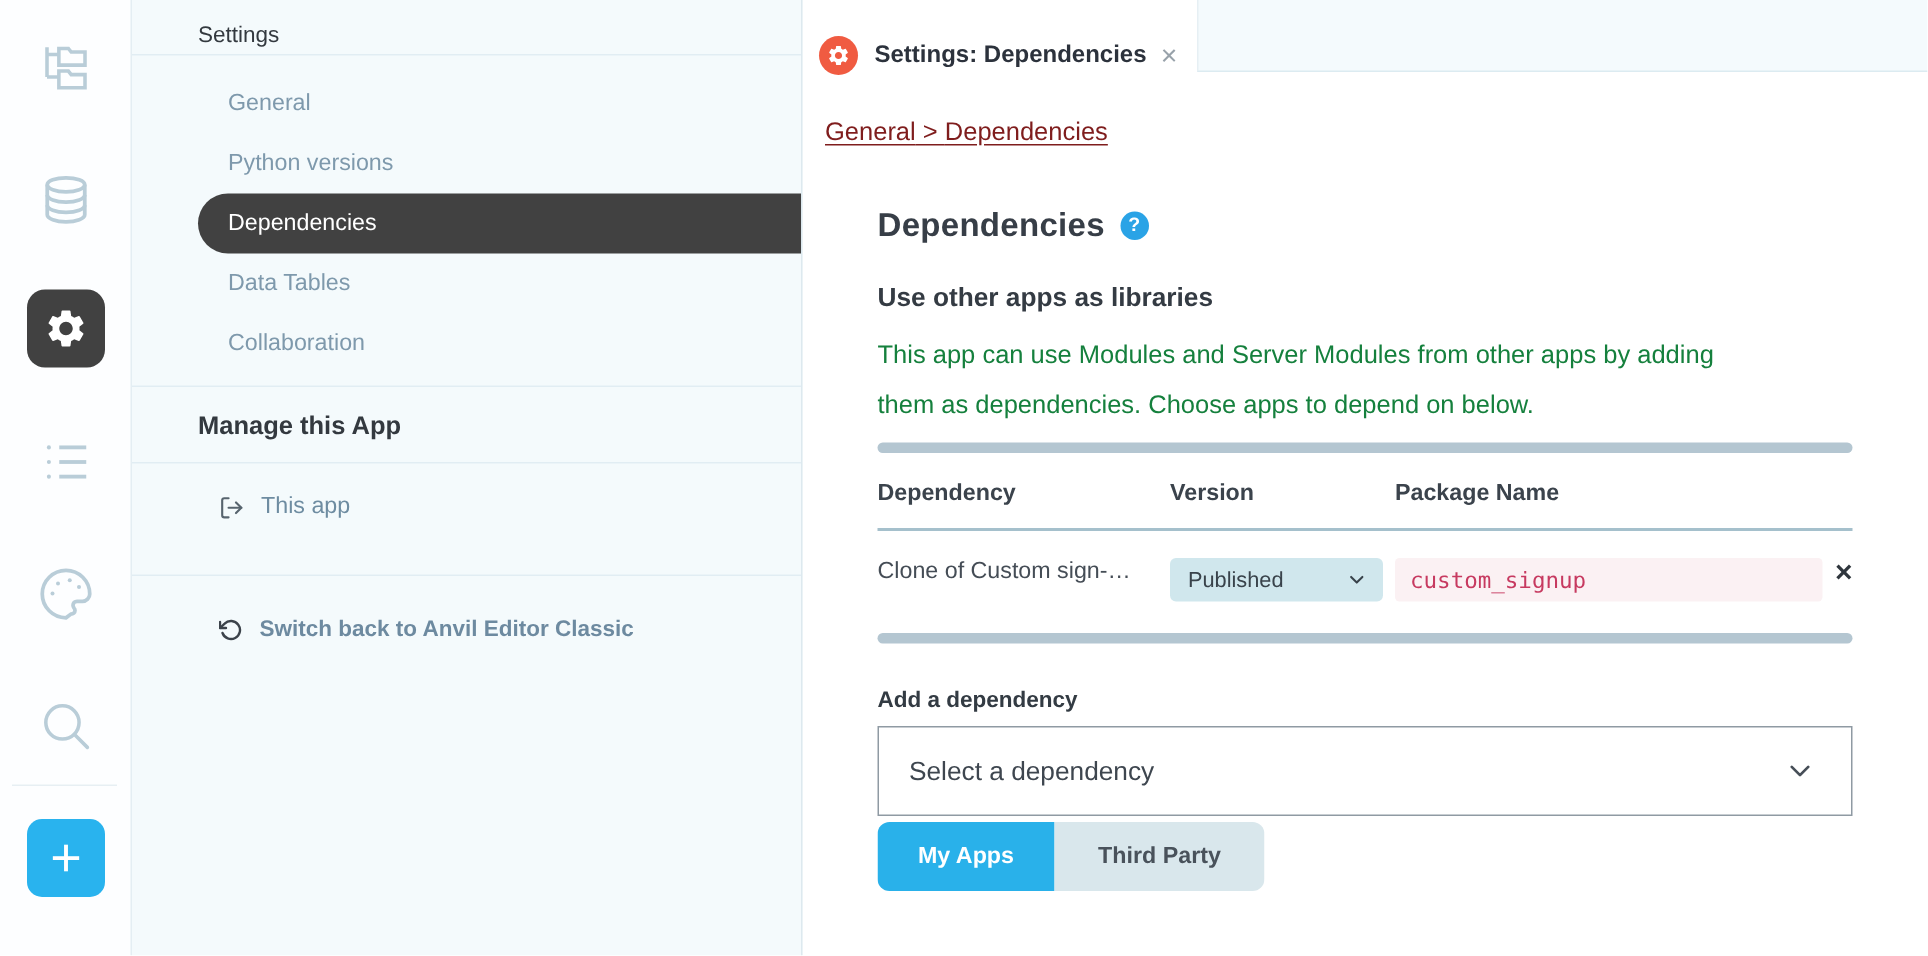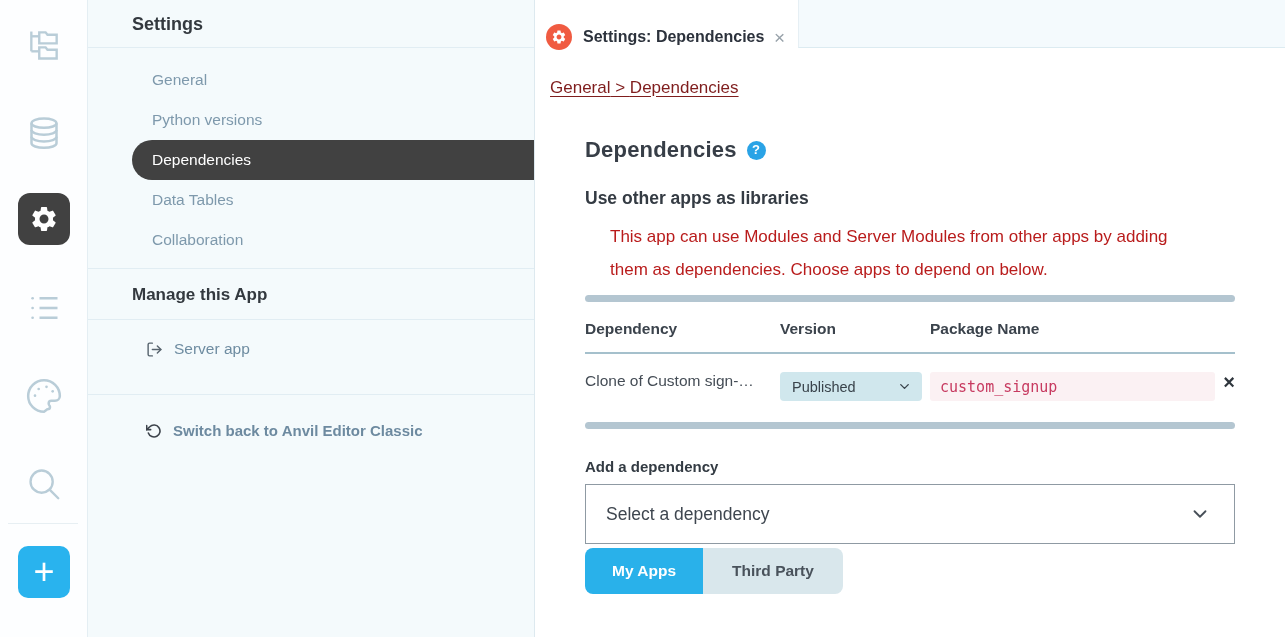--- a/index.html
+++ b/index.html
@@ -16,22 +16,22 @@
                  justify-content:center; cursor:pointer; }
   .ib-divider { position:absolute; left:8px; right:9px; top:523px; border-top:1px solid #e7eff3; }
   .ib-plus { position:absolute; left:18px; top:546px; width:52px; height:52px;
              background:#29b3ee; border-radius:10px; color:#fff; display:flex;
              align-items:center; justify-content:center; font-size:36px; font-weight:400;
              cursor:pointer; line-height:1; }
 
   
   .settings-panel { position:absolute; left:88px; top:0; width:447px; height:637px;
                     background:#f4fafc; border-right:1px solid #dde9ef; z-index:2; }
-  .sp-header { height:48px; line-height:48px; padding-left:44px; font-size:18px;
-               font-weight:700; color:#33393f; border-bottom:1px solid #e1edf3; }
+  .sp-header { height:37px; line-height:48px; padding-left:44px; font-size:15px;
+               font-weight:400; color:#33393f; border-bottom:1px solid #e1edf3; }
   .sp-items { padding:12px 0 8px 0; border-bottom:1px solid #e1edf3; }
   .sp-item { height:40px; line-height:40px; padding-left:64px; font-size:15.5px;
              color:#7e99ac; cursor:pointer; white-space:nowrap; }
   .sp-item.selected { background:#414141; color:#ffffff; margin-left:44px; padding-left:20px;
                       border-radius:20px 0 0 20px; font-weight:500; }
   .sp-manage-header { height:51px; line-height:51px; padding-left:44px; font-size:17px;
                       font-weight:700; color:#33393f; border-bottom:1px solid #e1edf3; }
   .sp-manage { padding:9px 0 25px 0; border-bottom:1px solid #e1edf3; }
   .sp-link { height:40px; display:flex; align-items:center; padding-left:58px; gap:11px;
              font-size:15.5px; color:#6e8ca1; cursor:pointer; }
@@ -54,21 +54,21 @@
   .breadcrumb { margin:30px 0 0 15px; font-size:17px; color:#7f1d1d;
                 text-decoration:underline; text-underline-offset:3px; width:max-content; cursor:pointer; }
 
   .col { margin-left:50px; width:650px; }
   .page-heading { margin-top:39px; display:flex; align-items:center; gap:10px; }
   .page-heading .h1 { font-size:22px; font-weight:700; color:#373e47; letter-spacing:.2px; }
   .help-badge { width:19px; height:19px; border-radius:50%; background:#2aa3e6; color:#fff;
                 font-size:13px; font-weight:700; display:flex; align-items:center;
                 justify-content:center; cursor:pointer; padding-bottom:1px; }
   .subheading { margin-top:25px; font-size:17.5px; font-weight:700; color:#343b43; }
-  .description { margin-top:11px; font-size:17px; color:#b91c1c; line-height:33px; max-width:600px;margin-left:25px; }
+  .description { margin-top:11px; font-size:17px; color:#15803d; line-height:33px; max-width:600px; }
   .thick-bar { height:7px; background:#b4c6d1; border-radius:4px; margin-top:9px; }
   .thick-bar.second { margin-top:20px; }
 
   .dep-header { display:flex; margin-top:18px; font-size:15.5px; font-weight:700; color:#3b434c; }
   .dep-col-name { width:195px; flex:none; }
   .dep-col-version { width:150px; flex:none; }
   .dep-col-pkg { flex:1; }
   .dep-header-line { height:2px; background:#a5c0cc; margin-top:14px; }
 
   .dep-row { display:flex; align-items:flex-start; margin-top:18px; height:30px; }
@@ -171,21 +171,21 @@
 
     <div class="sp-manage">
       <div class="sp-link">
         <span class="lk-icon">
           <svg width="17" height="17" viewBox="0 0 24 24" fill="none" stroke="#57646e" stroke-width="2" stroke-linecap="round" stroke-linejoin="round">
             <path d="M9 21H5a2 2 0 0 1-2-2V5a2 2 0 0 1 2-2h4"></path>
             <polyline points="16 17 21 12 16 7"></polyline>
               <line x1="21" y1="12" x2="9" y2="12"></line>
           </svg>
         </span>
-        <span>Server app</span>
+        <span>This app</span>
       </div>
     </div>
 
     <div class="sp-switch">
       <span class="lk-icon">
         <svg width="16" height="16" viewBox="0 0 24 24" fill="none" stroke="#3c434b" stroke-width="2.4" stroke-linecap="round" stroke-linejoin="round">
           <polyline points="1 4 1 10 7 10"></polyline>
           <path d="M3.51 15a9 9 0 1 0 2.13-9.36L1 10"></path>
         </svg>
       </span>

